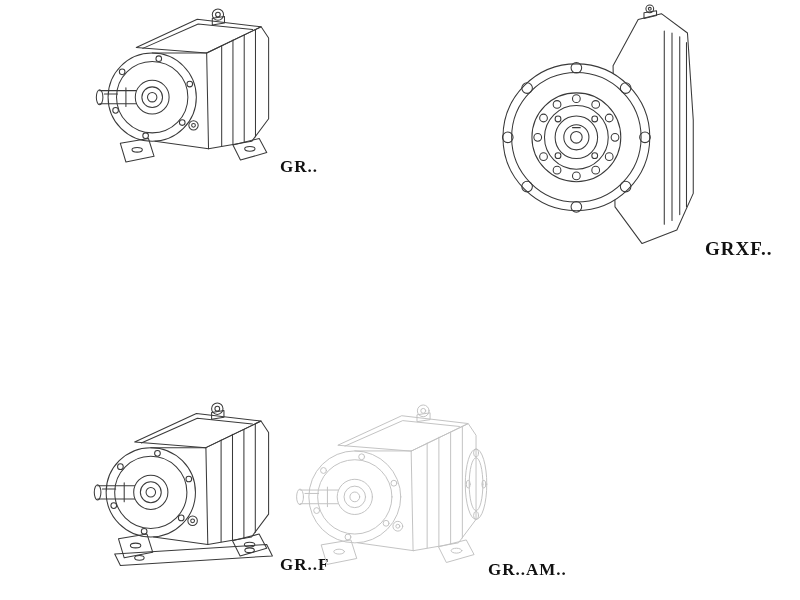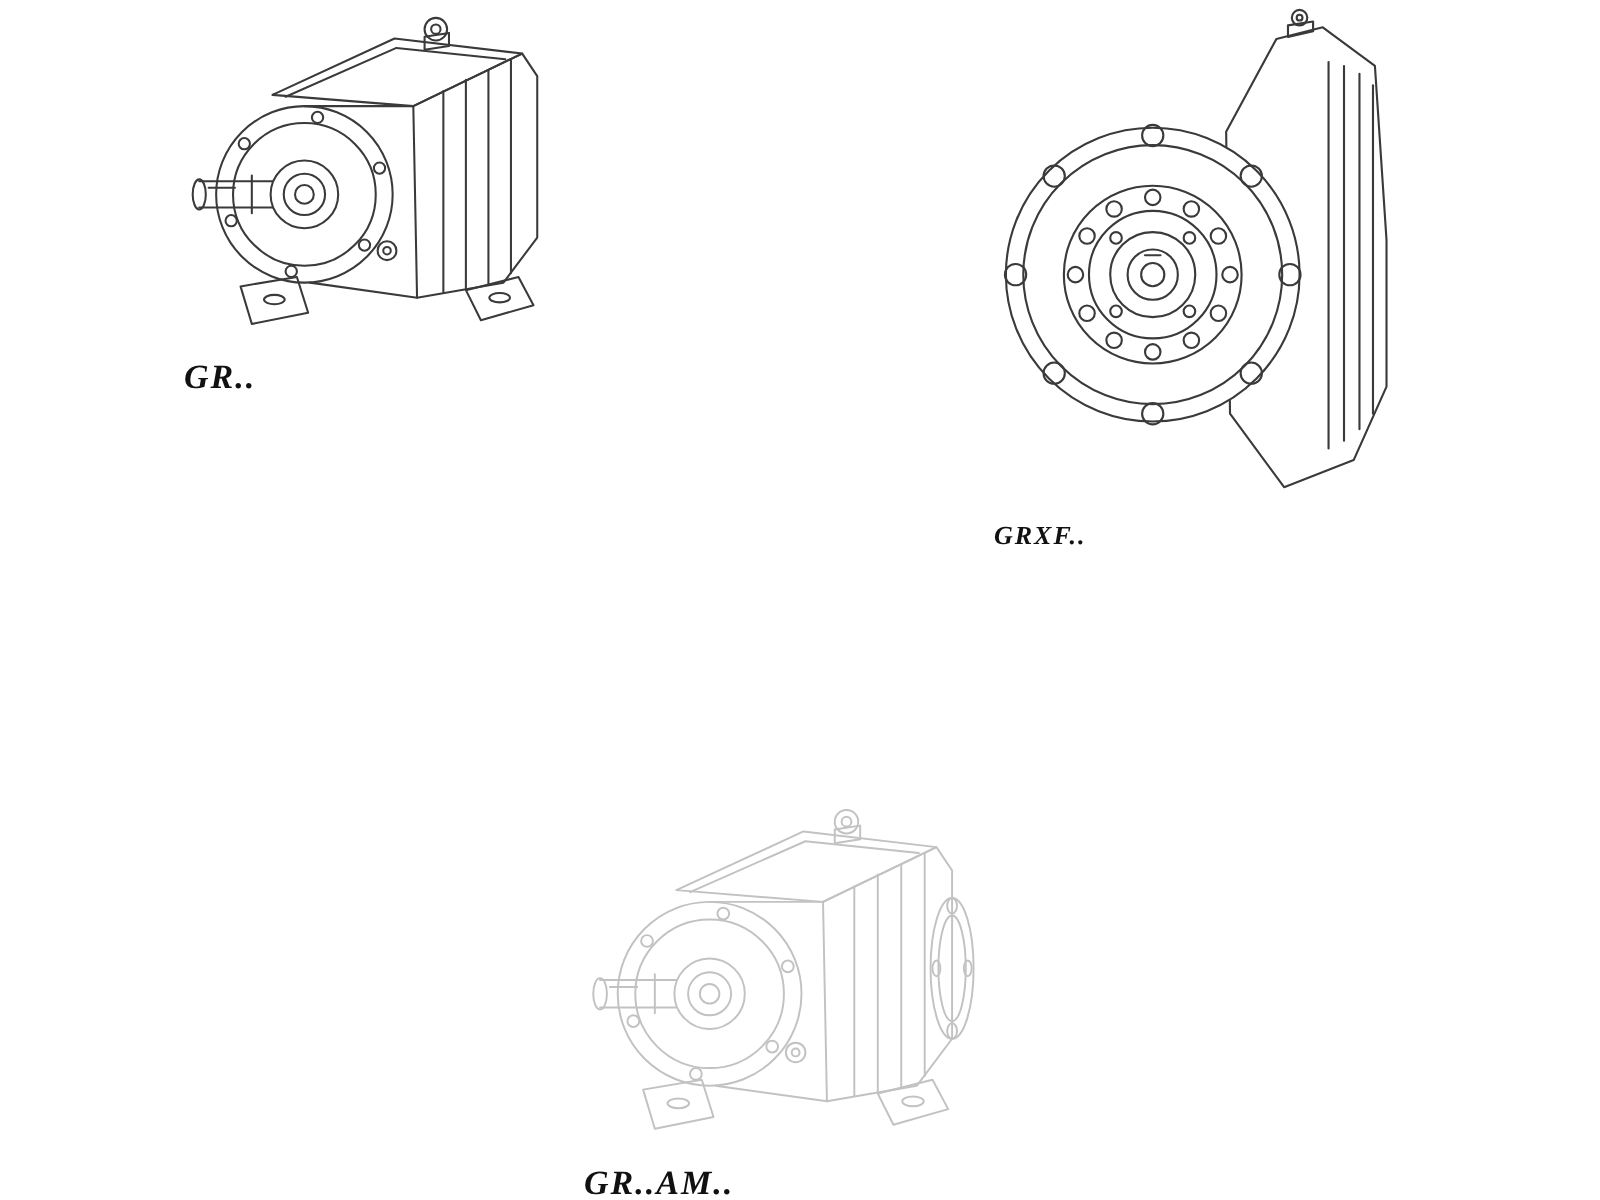--- a/index.html
+++ b/index.html
@@ -1,22 +1,22 @@
 <!DOCTYPE html>
 <html style="--bg: #ffffff; --line: #3a3a3a; --line-ph: #c2c2c2; --label: #111111;"><head>
 <meta charset="utf-8">
 <style>
   * { margin:0; padding:0; box-sizing:border-box; }
   html,body { width:800px; height:600px; }
   body { background:#ffffff; font-family:"Liberation Serif", serif; }
   .canvas { position:relative; width:800px; height:600px; background:var(--bg,#fff); overflow:hidden; }
-  .fig { position:absolute; display:flex; flex-direction:column; align-items:flex-start;font-style:italic; }
+  .fig { position:absolute; display:flex; align-items:flex-end; }
   .lbl { font-family:"Liberation Serif", serif; font-weight:700; font-size:17px;
          letter-spacing:1px; color:var(--label,#111); margin-top:2px; white-space:nowrap; }
-  .lbl-lg { font-size:13px; margin-top:0; }
+  .lbl-lg { font-size:19px; margin-top:0; }
   svg.draw { stroke:var(--line,#3a3a3a); fill:none; stroke-width:1.1;
              stroke-linecap:round; stroke-linejoin:round; display:block; }
   svg.draw.phantom { stroke:var(--line-ph,#c4c4c4); stroke-width:1; }
   .defs-holder { position:absolute; width:0; height:0; overflow:hidden; }
 </style>
 </head>
 <body>
 
 <div class="canvas">
 
@@ -176,20 +176,26 @@
 
   <figure class="fig" style="left:497px; top:4px;">
     <svg class="draw" viewBox="0 0 215 265" width="208" height="256">
         <use href="#g-flange-front"></use>
       </svg>
     <figcaption class="lbl lbl-lg">GRXF..</figcaption>
   </figure>
 
 
 
+  <figure class="fig" style="left:90px; top:402px;">
+    <svg class="draw" viewBox="0 0 200 182" width="190" height="173">
+        <use href="#g-unit-base"></use>
+      </svg>
+    <figcaption class="lbl">GR..F</figcaption>
+  </figure>
 
   <figure class="fig" style="left:292px; top:404px;">
     <svg class="draw phantom" viewBox="0 0 200 180" width="196" height="176">
         <use href="#g-unit-am"></use>
       </svg>
     <figcaption class="lbl">GR..AM..</figcaption>
   </figure>
 
 
 </div>

